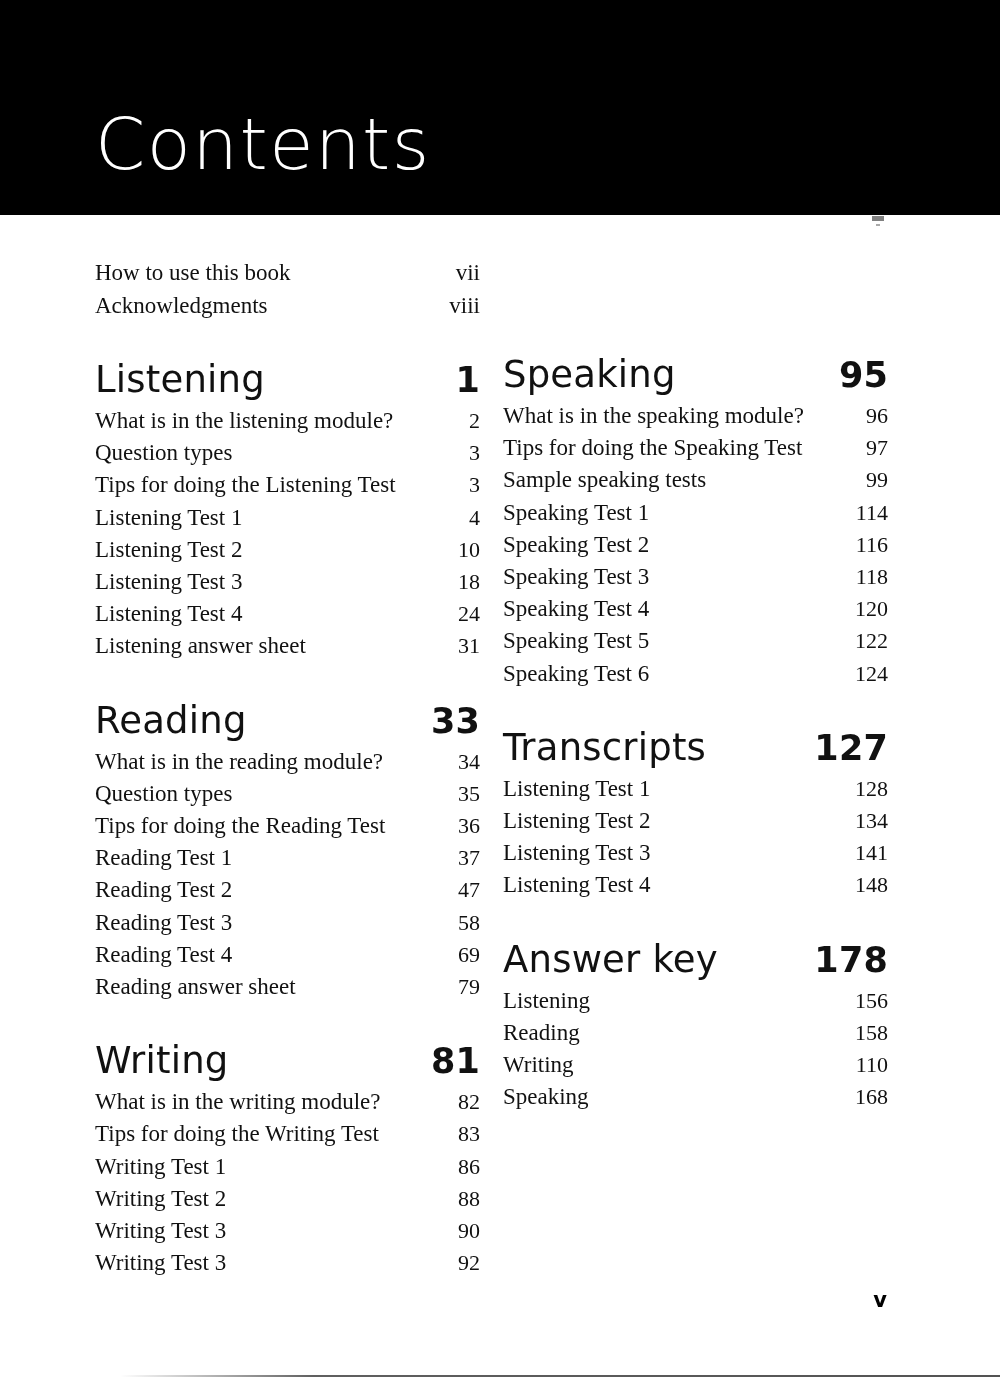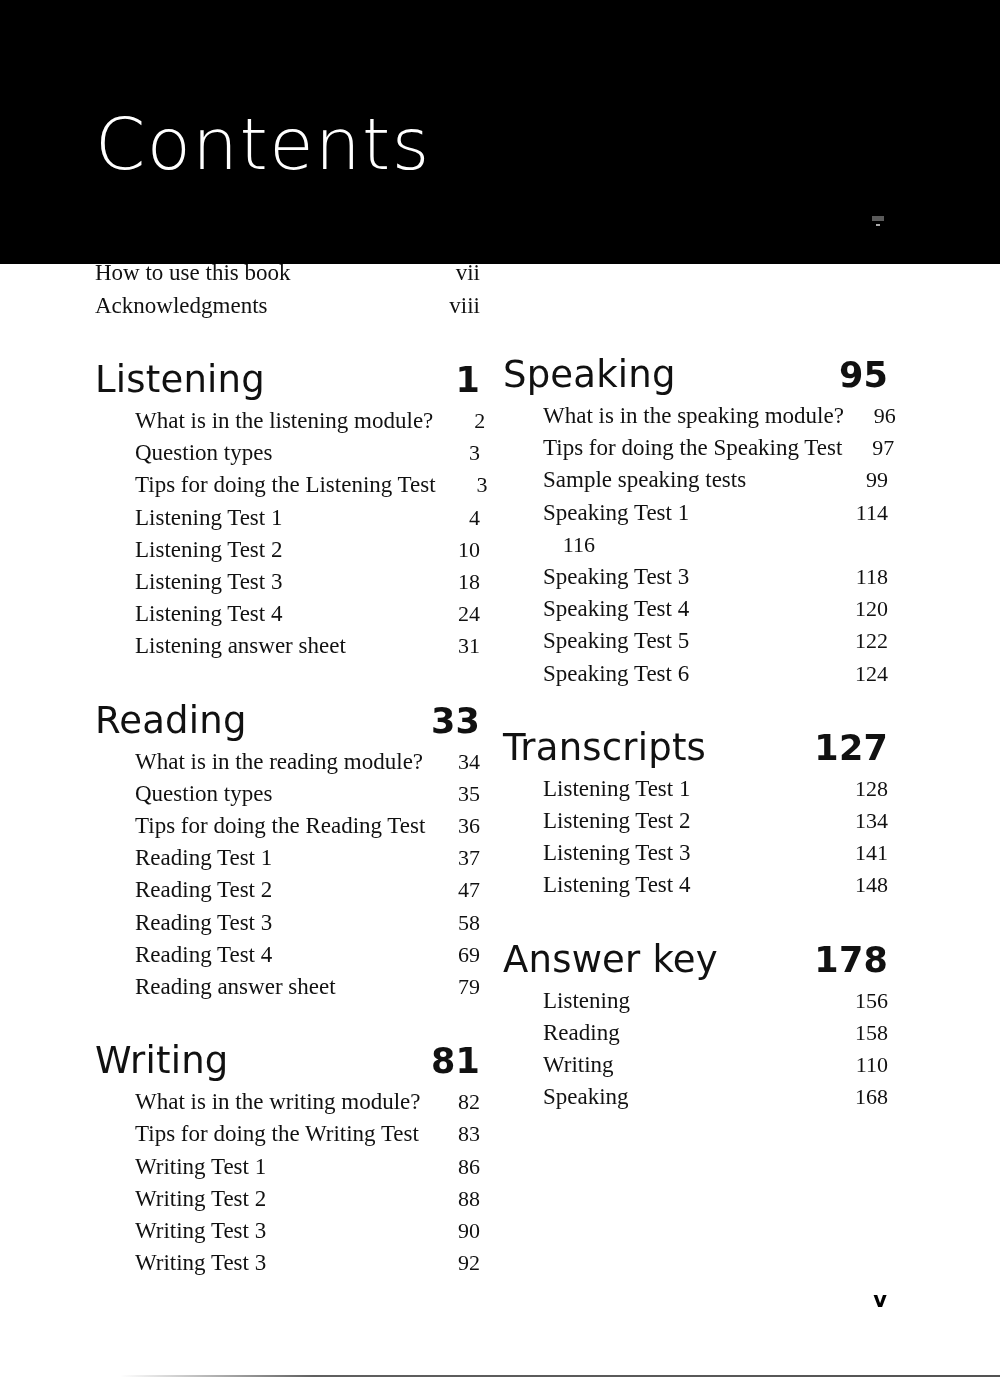--- a/index.html
+++ b/index.html
@@ -15,21 +15,21 @@
     font-family: "Liberation Serif", serif;
     color: #111111;
   }
 
   
   .masthead {
     position: absolute;
     left: 0;
     top: 0;
     width: 1000px;
-    height: 264px;
+    height: 215px;
     background: #000000;
     overflow: hidden;
   }
   .masthead-title {
     position: absolute;
     left: 95px;
     top: 108px;
     color: #ffffff;
     font-family: "DejaVu Sans", sans-serif;
     font-weight: 300;
@@ -120,21 +120,20 @@
     min-width: 70px;
   }
 
   .entry {
     display: flex;
     align-items: baseline;
     justify-content: space-between;
     font-size: 23px;
     line-height: 32.2px;
     white-space: nowrap;
-    margin-left: 40px;
   }
   .entry .e-title { flex: 1 1 auto; }
   .entry .e-page {
     flex: 0 0 auto;
     text-align: right;
     min-width: 52px;
     font-size: 22px;
   }
 
   
@@ -295,20 +294,21 @@
       </div>
       <div class="entry">
         <span class="e-title">Sample speaking tests</span>
         <span class="e-page">99</span>
       </div>
       <div class="entry">
         <span class="e-title">Speaking Test 1</span>
         <span class="e-page">114</span>
       </div>
       <div class="entry">
+        <span class="e-title">Speaking Test 2</span>
         <span class="e-page">116</span>
       </div>
       <div class="entry">
         <span class="e-title">Speaking Test 3</span>
         <span class="e-page">118</span>
       </div>
       <div class="entry">
         <span class="e-title">Speaking Test 4</span>
         <span class="e-page">120</span>
       </div>

